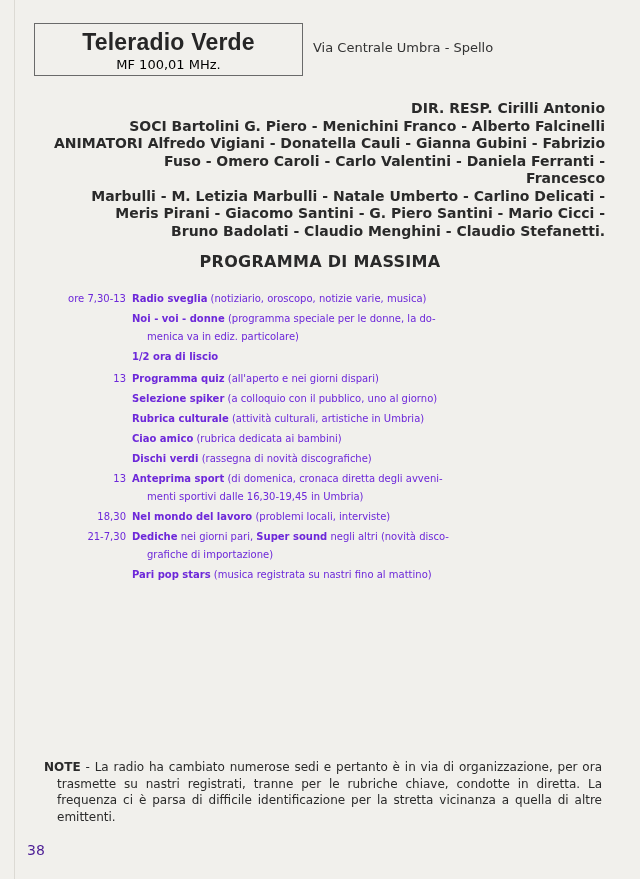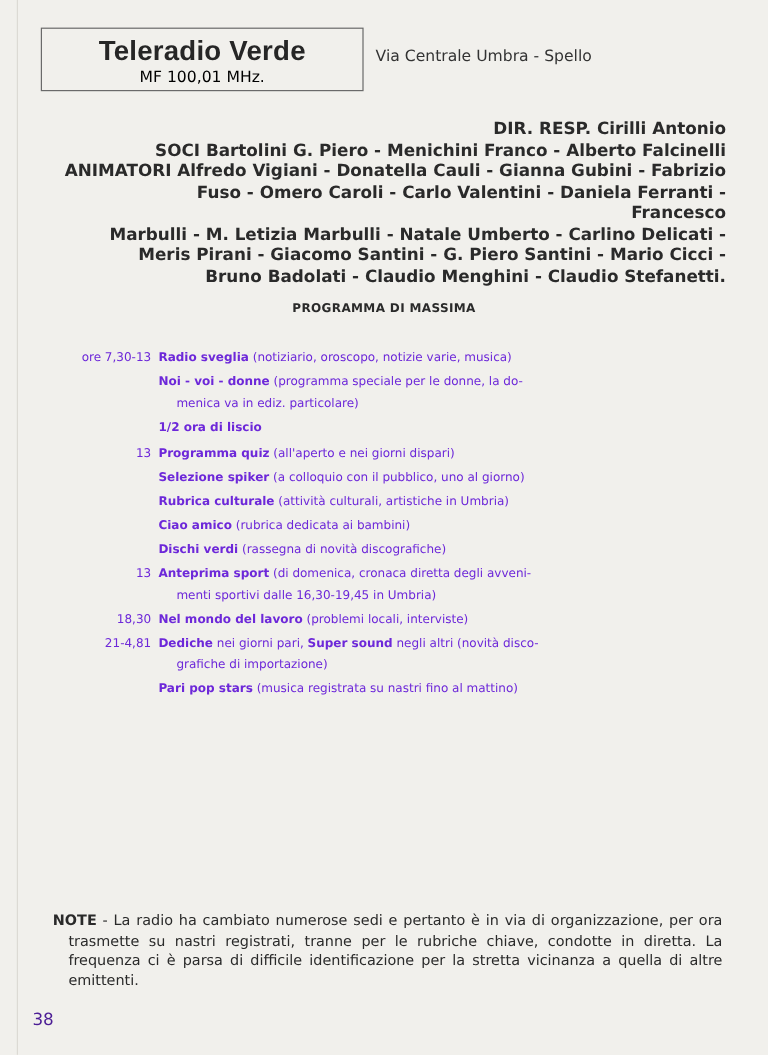--- a/index.html
+++ b/index.html
@@ -37,21 +37,21 @@
   }
   .staff {
     position: absolute; left: 40px; top: 100px; width: 565px;
     font-size: 14px; font-weight: bold; line-height: 17.5px; color: #2a2a2a; text-align: right;
   }
   .staff .role { font-weight: bold; }
   .staff .names { font-weight: bold; }
   .staff .line { display: block; }
   .section-title {
     position: absolute; left: 0; width: 640px; top: 252px;
-    text-align: center; font-size: 10px; font-weight: bold;
+    text-align: center; font-size: 16px; font-weight: bold;
     letter-spacing: 0.3px; color: #2a2a2a;
   }
   .schedule {
     position: absolute; left: 40px; top: 290px; width: 560px;
     font-size: 10px; line-height: 18px; color: #6d28d9;
   }
   .row { display: flex; margin-bottom: 2px; }
   .time { width: 86px; text-align: right; padding-right: 6px; flex: none; white-space: nowrap; }
   .entry { flex: 1; }
   .entry .cont { display: block; padding-left: 15px; }
@@ -139,21 +139,21 @@
     </div>
     <div class="row">
       <div class="time">13</div>
       <div class="entry"><span class="prog">Anteprima sport</span><span> (di domenica, cronaca diretta degli avveni-</span><span class="cont">menti sportivi dalle 16,30-19,45 in Umbria)</span></div>
     </div>
     <div class="row">
       <div class="time">18,30</div>
       <div class="entry"><span class="prog">Nel mondo del lavoro</span><span> (problemi locali, interviste)</span></div>
     </div>
     <div class="row">
-      <div class="time">21-4,81</div>
+      <div class="time">21-7,30</div>
       <div class="entry"><span class="prog">Dediche</span><span> nei giorni pari, </span><span class="prog">Super sound</span><span> negli altri (novità disco-</span><span class="cont">grafiche di importazione)</span></div>
     </div>
     <div class="row">
       <div class="time"></div>
       <div class="entry"><span class="prog">Pari pop stars</span><span> (musica registrata su nastri fino al mattino)</span></div>
     </div>
   </div>
 
 <div class="note">
   <div class="note-indent">

